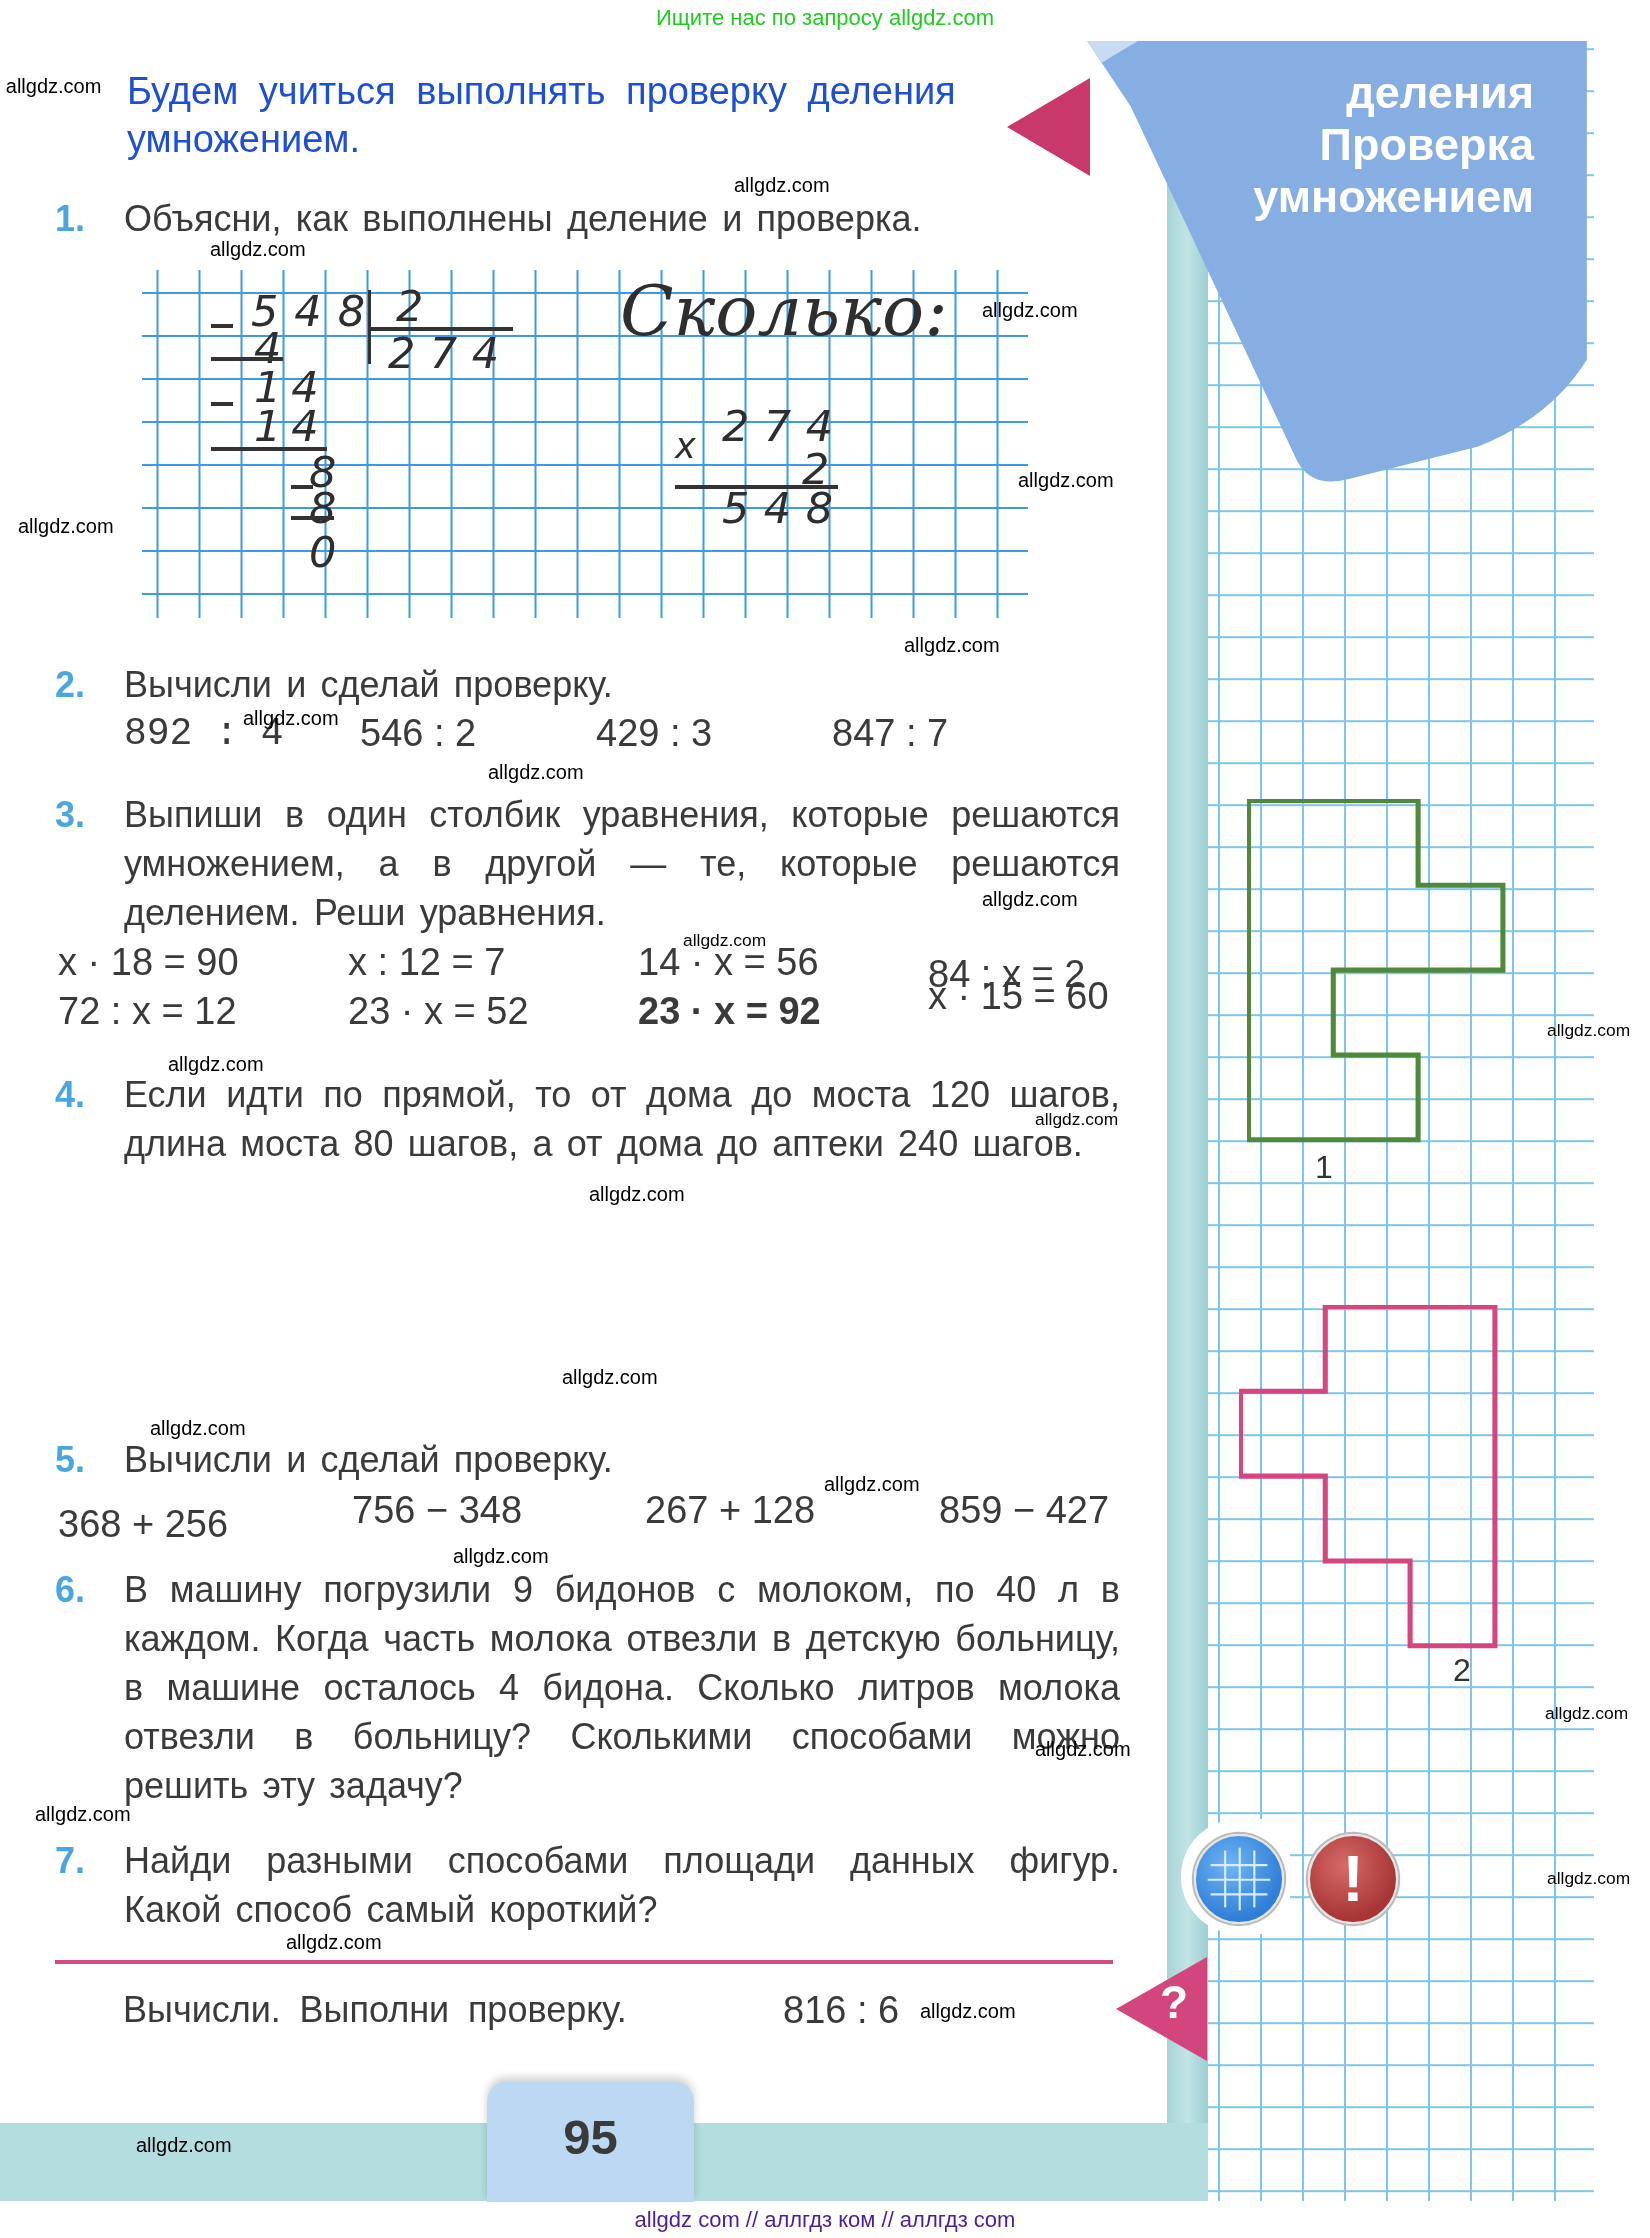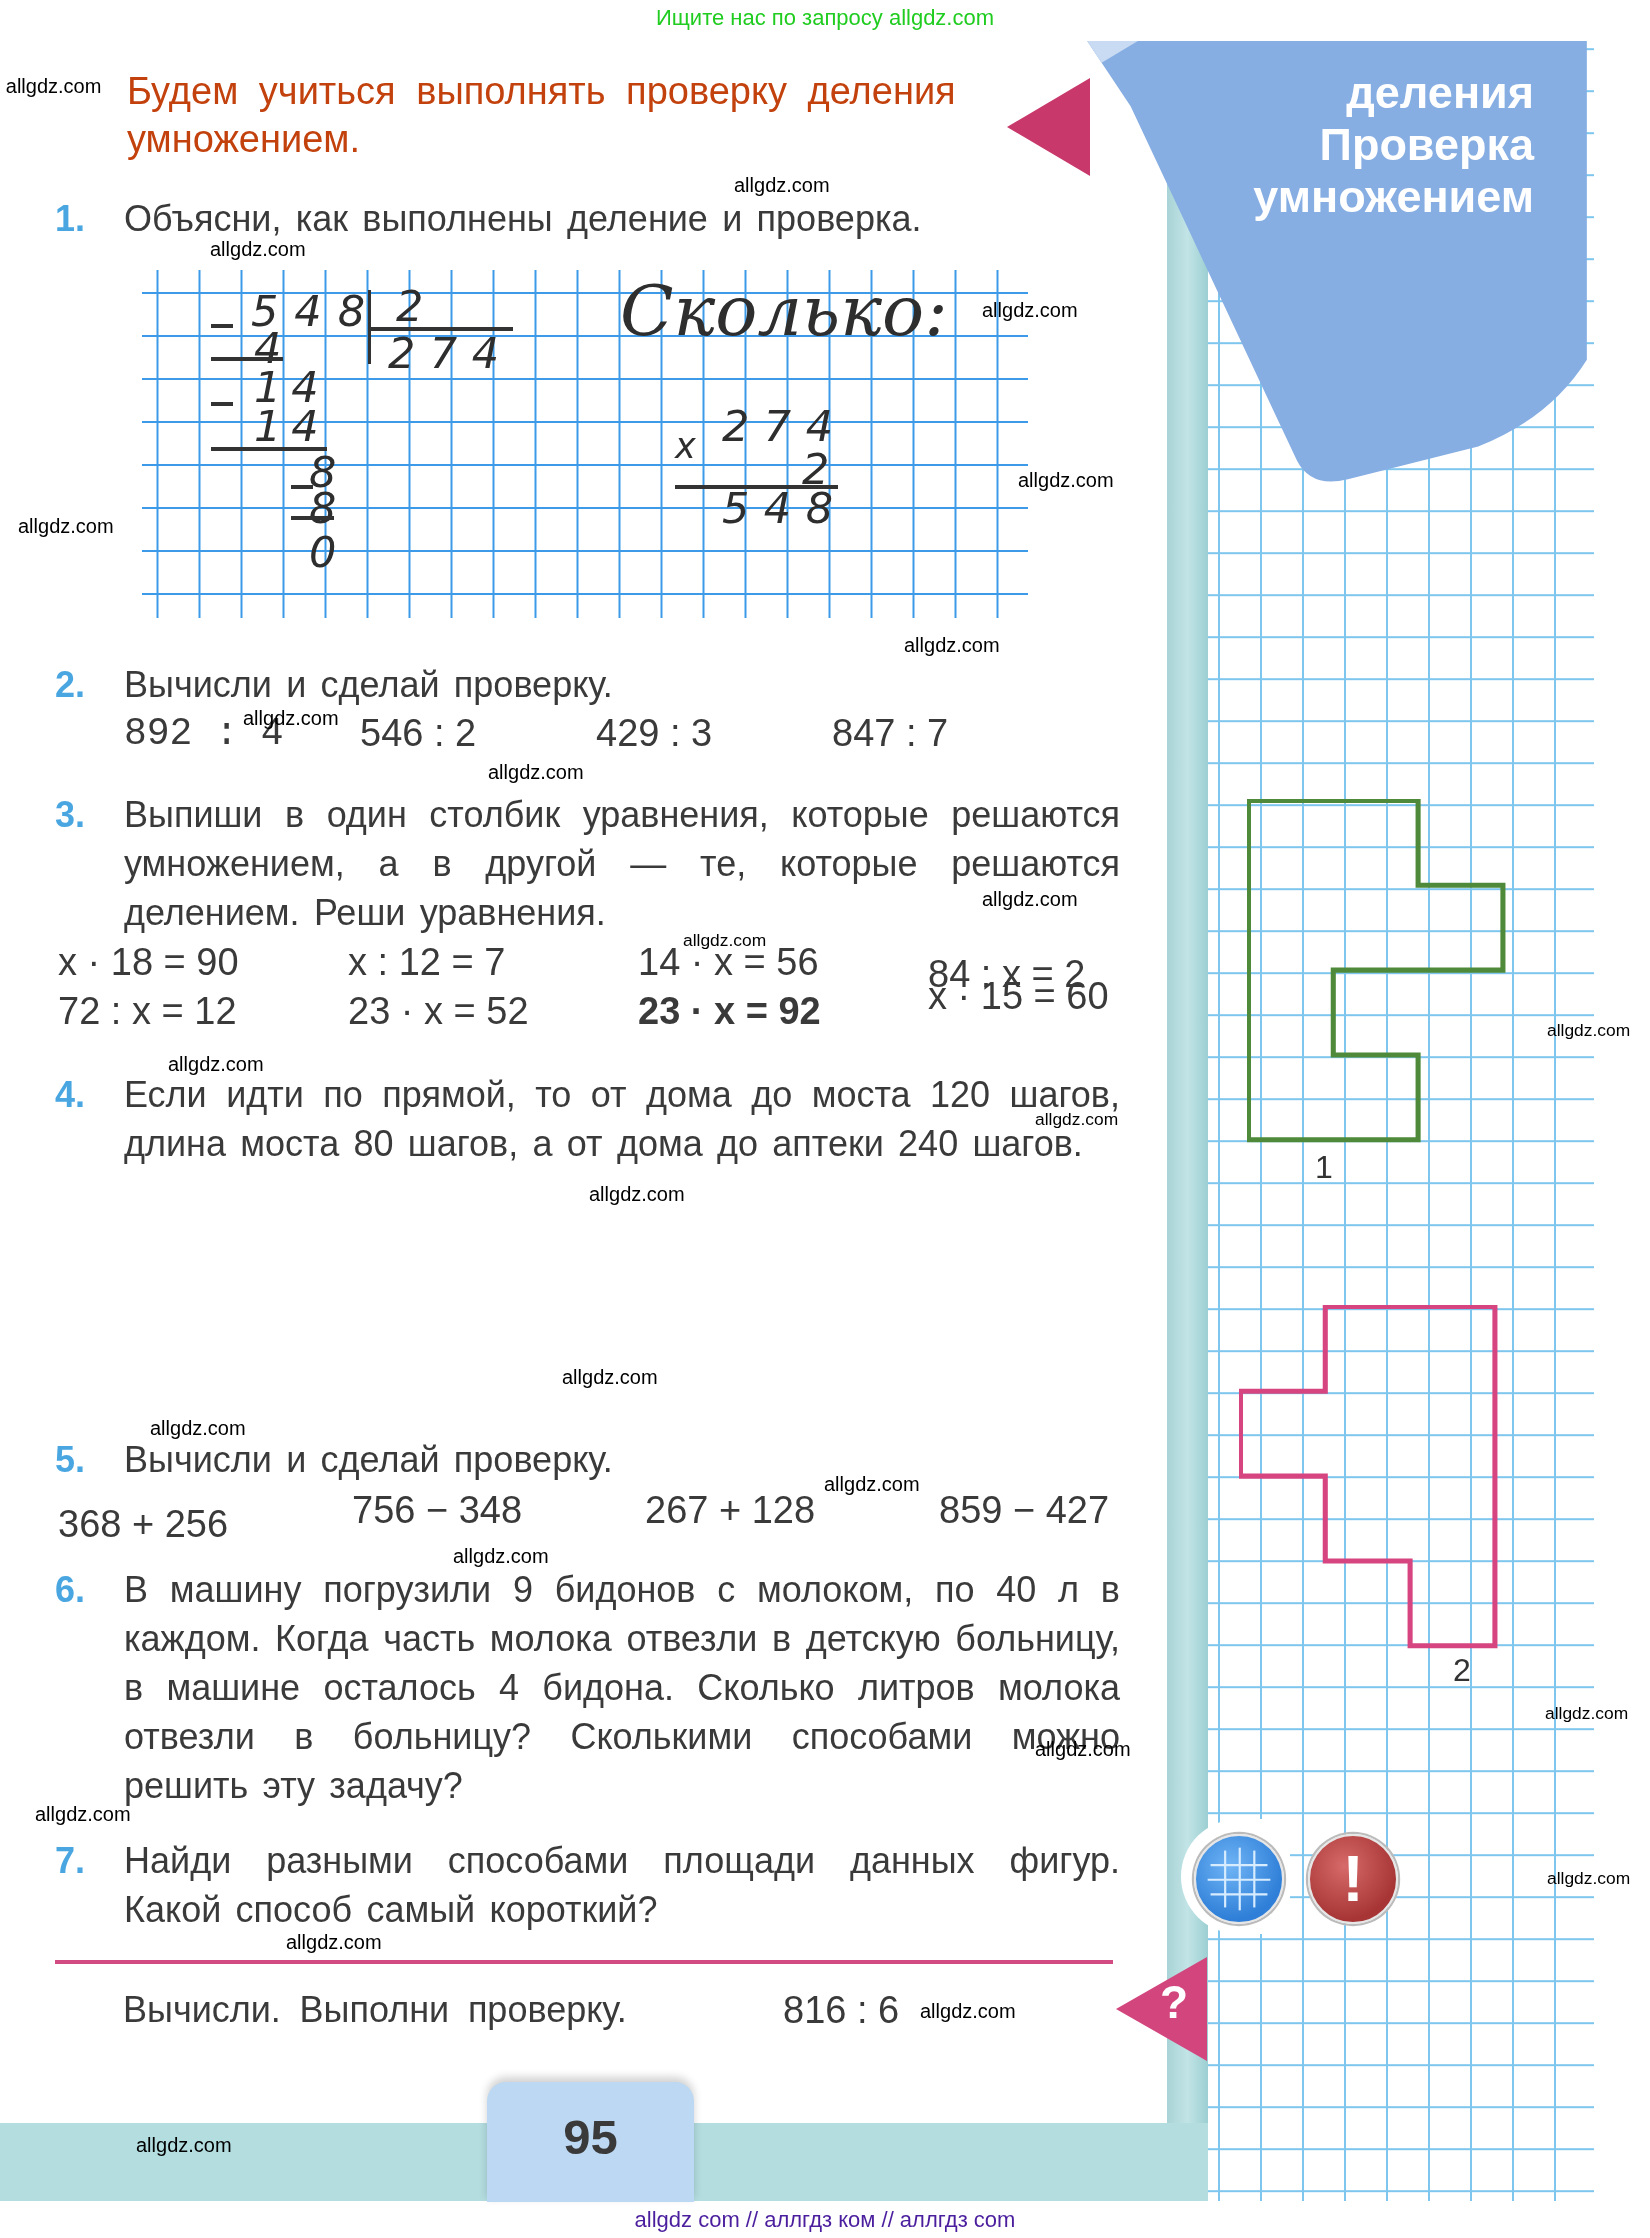--- a/index.html
+++ b/index.html
@@ -10,21 +10,21 @@
   .page-white{left:0;top:41px;width:1167px;height:2082px;background:#ffffff;}
   .teal-strip{left:1167px;top:41px;width:41px;height:2160px;background:linear-gradient(90deg,#a8d3d6,#c2e4e6 50%,#9ccfd2);}
   .bottom-teal{left:0;top:2123px;width:1208px;height:78px;background:#b4dde0;}
   .right-grid{left:1208px;top:41px;width:386px;height:2160px;
     background-color:#fff;
     background-image:linear-gradient(90deg,#7fc6ef 2.2px,transparent 2.2px),linear-gradient(180deg,#7fc6ef 2.2px,transparent 2.2px);
     background-size:42px 42px;background-position:10px 7.2px;}
   .title-card{left:1087px;top:41px;width:500px;height:449px;}
   .title-text{right:116px;top:67px;width:406px;text-align:right;color:#ffffff;font-weight:bold;font-size:45px;line-height:52px;}
   .pink-tri{left:1007px;top:78px;width:0;height:0;border-top:49px solid transparent;border-bottom:49px solid transparent;border-right:83px solid #c8386a;}
-  .intro{left:127px;top:67px;width:870px;font-size:38px;line-height:48px;color:#c2410c;word-spacing:10px;}
+  .intro{left:127px;top:67px;width:870px;font-size:38px;line-height:48px;color:#1d4ed8;word-spacing:10px;}
   .task{position:absolute;left:55px;width:1065px;font-size:36px;line-height:49px;color:#3a3a3a;}
   .task .num{position:absolute;left:0;top:0;color:#4aa6e0;font-weight:bold;}
   .task .txt{margin-left:69px;text-align:justify;text-align-last:left;word-spacing:4.3px;}
   .exprow{position:absolute;font-size:38px;color:#3a3a3a;}
   .expr{position:absolute;white-space:nowrap;}
   .wm{position:absolute;font-size:20px;color:#000;white-space:nowrap;}
   .wm-sm{font-size:17.4px;}
   .div-grid{left:142px;top:270px;width:886px;height:348px;
     background-image:linear-gradient(90deg,#3c9ae8 2.2px,transparent 2.2px),linear-gradient(180deg,#3c9ae8 2.2px,transparent 2.2px);
     background-size:42px 43px;background-position:14.5px 22px;}

